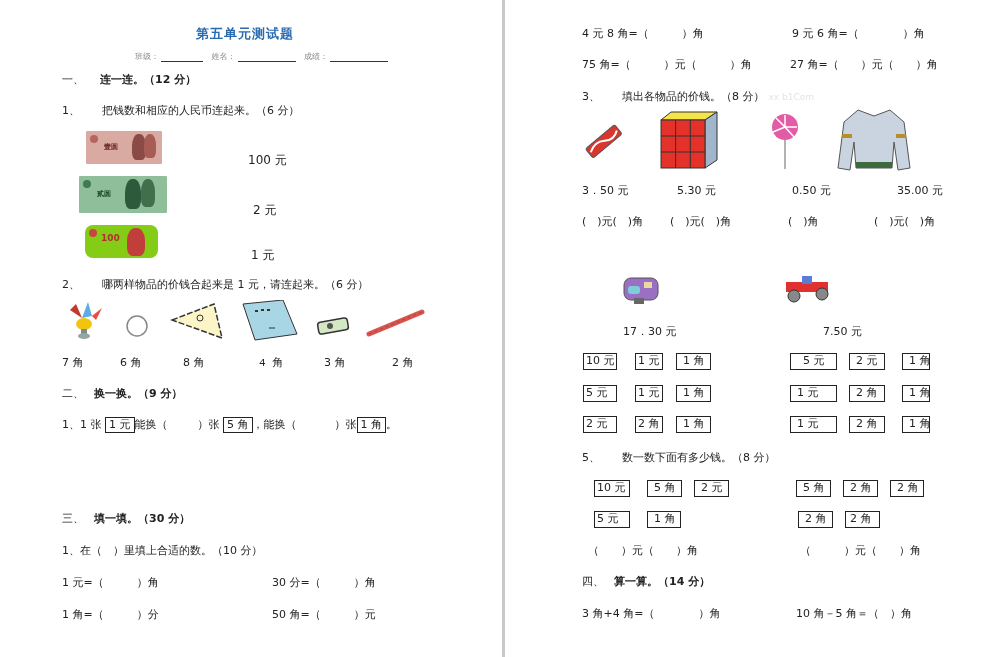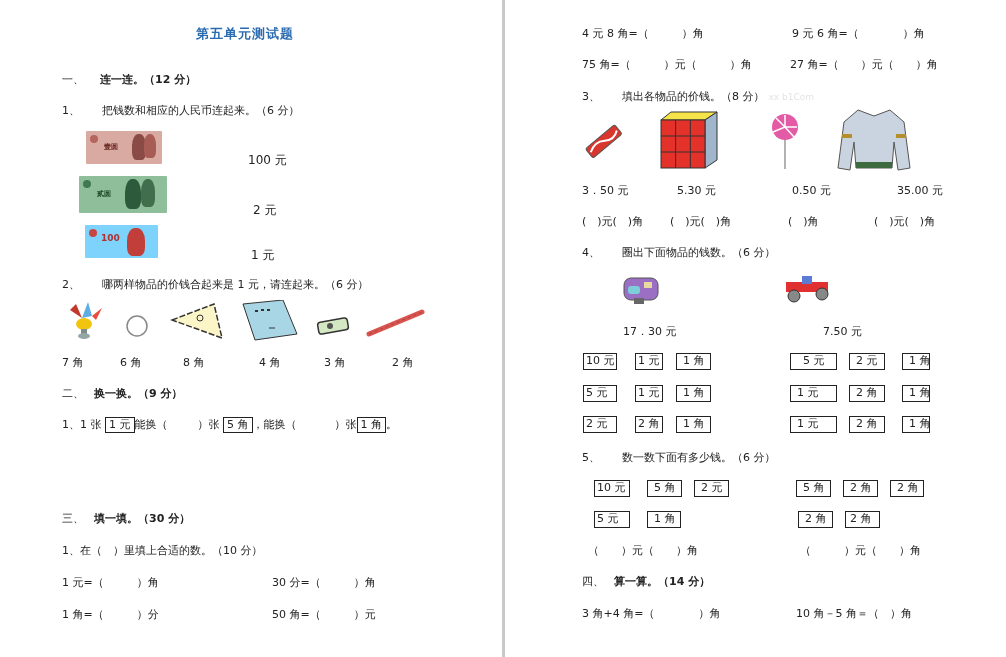--- a/index.html
+++ b/index.html
@@ -23,41 +23,46 @@
   .note .seal { position: absolute; left: 4px; top: 4px; width: 8px; height: 8px; border-radius: 50%; }
   .note .face1, .note .face2 { position: absolute; top: 3px; border-radius: 45% 45% 30% 30%; }
   .note .label { position: absolute; font-size: 7px; font-weight: bold; left: 18px; top: 11px; }
   .pic { position: absolute; }
 </style>
 </head>
 <body>
 
 <div class="page page-left">
   <div class="abs title" style="left:196px; top:25px;">第五单元测试题</div>
+  <div class="abs info" style="left:135px; top:51px;">
+    <span>班级：</span><span class="line" style="width:42px"></span>
+    <span>姓名：</span><span class="line" style="width:58px"></span>
+    <span>成绩：</span><span class="line" style="width:58px"></span>
+  </div>
 
   <div class="abs hd" style="left:62px; top:72px;">
     <span>一、</span><span style="display:inline-block;width:16px"></span><b>连一连。（12 分）</b>
   </div>
   <div class="abs hd" style="left:62px; top:103px;">
     <span>1、</span><span style="display:inline-block;width:22px"></span><span>把钱数和相应的人民币连起来。（6 分）</span>
   </div>
 
   <div class="note" style="left:86px; top:131px; width:76px; height:33px; background:#d9aaa2;">
     <div class="seal" style="background:#b5655d;"></div>
     <div class="label" style="color:#6b2b25;">壹圆</div>
     <div class="face1" style="left:46px; width:14px; height:26px; background:#8a4a45;"></div>
     <div class="face2" style="left:58px; width:12px; height:24px; background:#a75d55;"></div>
   </div>
   <div class="note" style="left:79px; top:176px; width:88px; height:37px; background:#8fbf9a;">
     <div class="seal" style="background:#3f7a50;"></div>
     <div class="label" style="color:#1f4a2a; top:13px;">贰圆</div>
     <div class="face1" style="left:46px; width:16px; height:30px; background:#2d5a3a;"></div>
     <div class="face2" style="left:62px; width:14px; height:28px; background:#416e4c;"></div>
   </div>
-  <div class="note" style="left:85px; top:225px; width:73px; height:33px; background:#7dd3fc;">
+  <div class="note" style="left:85px; top:225px; width:73px; height:33px; background:#84cc16;border-radius:8px;">
     <div class="seal" style="background:#c94542;"></div>
     <div class="label" style="color:#b0302e; font-size:9px; left:16px; top:8px;">100</div>
     <div class="face1" style="left:42px; width:18px; height:28px; background:#c23e3a;"></div>
   </div>
 
   <div class="abs" style="left:248px; top:152px; font-size:12px;">100 元</div>
   <div class="abs" style="left:253px; top:202px; font-size:12px;">2 元</div>
   <div class="abs" style="left:251px; top:247px; font-size:12px;">1 元</div>
 
   <div class="abs hd" style="left:62px; top:277px;">
@@ -91,21 +96,21 @@
     <circle cx="14" cy="10" r="3" fill="#555"></circle>
   </svg>
   <svg class="pic" style="left:366px; top:308px;" width="60" height="30">
     <line x1="3" y1="26" x2="56" y2="4" stroke="#d9534f" stroke-width="5" stroke-linecap="round"></line>
     <line x1="3" y1="26" x2="56" y2="4" stroke="#a94442" stroke-width="1" stroke-dasharray="3,3"></line>
   </svg>
 
   <div class="abs" style="left:62px; top:355px; font-size:11px;">7 角</div>
   <div class="abs" style="left:120px; top:355px; font-size:11px;">6 角</div>
   <div class="abs" style="left:183px; top:355px; font-size:11px;">8 角</div>
-  <div class="abs" style="left:259px; top:355px; font-size:11px;">4 角</div>
+  <div class="abs" style="left:259px; top:355px; font-size:11px;font-family:Liberation Mono, monospace;">4 角</div>
   <div class="abs" style="left:324px; top:355px; font-size:11px;">3 角</div>
   <div class="abs" style="left:392px; top:355px; font-size:11px;">2 角</div>
 
   <div class="abs hd" style="left:62px; top:386px;">
     <span>二、</span><span style="display:inline-block;width:10px"></span><b>换一换。（9 分）</b>
   </div>
 
   <div class="abs" style="left:62px; top:417px; font-size:11px;">
     <span>1、1 张</span>
     <span class="box">1 元</span><span>能换（</span><span class="gap" style="width:30px"></span><span>）张</span>
@@ -164,23 +169,20 @@
   <div class="abs" style="left:77px; top:183px; font-size:11px;">3．50 元</div>
   <div class="abs" style="left:172px; top:183px; font-size:11px;">5.30 元</div>
   <div class="abs" style="left:287px; top:183px; font-size:11px;">0.50 元</div>
   <div class="abs" style="left:392px; top:183px; font-size:11px;">35.00 元</div>
 
   <div class="abs" style="left:77px; top:214px; font-size:11px;">(　)元(　)角</div>
   <div class="abs" style="left:165px; top:214px; font-size:11px;">(　)元(　)角</div>
   <div class="abs" style="left:283px; top:214px; font-size:11px;">(　)角</div>
   <div class="abs" style="left:369px; top:214px; font-size:11px;">(　)元(　)角</div>
 
-  <div class="abs hd" style="left:77px; top:245px;">
-    <span>4、</span><span style="display:inline-block;width:22px"></span><span>圈出下面物品的钱数。（6 分）</span>
-  </div>
   <svg class="pic" style="left:115px; top:274px;" width="42" height="32">
     <rect x="4" y="4" width="34" height="22" rx="7" fill="#9b6fc4" stroke="#555"></rect>
     <rect x="8" y="12" width="12" height="8" rx="3" fill="#7ccfd8"></rect>
     <rect x="24" y="8" width="8" height="6" fill="#e8d9a0"></rect>
     <rect x="14" y="24" width="10" height="6" fill="#666"></rect>
   </svg>
   <svg class="pic" style="left:277px; top:274px;" width="52" height="30">
     <rect x="4" y="8" width="42" height="10" fill="#e03030"></rect>
       <rect x="20" y="2" width="10" height="8" fill="#5a7cd4"></rect>
     <circle cx="12" cy="22" r="6" fill="#888" stroke="#333"></circle>
@@ -203,21 +205,21 @@
   <div class="mbox" style="left:344px; top:353px; width:36px; padding-left:6px;">2 元</div>
   <div class="mbox" style="left:397px; top:353px; width:28px; padding-left:6px;">1 角</div>
   <div class="mbox" style="left:285px; top:385px; width:47px; padding-left:6px;">1 元</div>
   <div class="mbox" style="left:344px; top:385px; width:36px; padding-left:6px;">2 角</div>
   <div class="mbox" style="left:397px; top:385px; width:28px; padding-left:6px;">1 角</div>
   <div class="mbox" style="left:285px; top:416px; width:47px; padding-left:6px;">1 元</div>
   <div class="mbox" style="left:344px; top:416px; width:36px; padding-left:6px;">2 角</div>
   <div class="mbox" style="left:397px; top:416px; width:28px; padding-left:6px;">1 角</div>
 
   <div class="abs hd" style="left:77px; top:450px;">
-    <span>5、</span><span style="display:inline-block;width:22px"></span><span>数一数下面有多少钱。（6 分）</span>
+    <span>5、</span><span style="display:inline-block;width:22px"></span><span>数一数下面有多少钱。（8 分）</span>
   </div>
 
   <div class="mbox" style="left:89px; top:480px; width:36px;">10 元</div>
   <div class="mbox" style="left:142px; top:480px; width:35px; padding-left:6px;">5 角</div>
   <div class="mbox" style="left:189px; top:480px; width:35px; padding-left:6px;">2 元</div>
   <div class="mbox" style="left:89px; top:511px; width:36px;">5 元</div>
   <div class="mbox" style="left:142px; top:511px; width:34px; padding-left:6px;">1 角</div>
 
   <div class="mbox" style="left:291px; top:480px; width:35px; padding-left:6px;">5 角</div>
   <div class="mbox" style="left:338px; top:480px; width:35px; padding-left:6px;">2 角</div>

